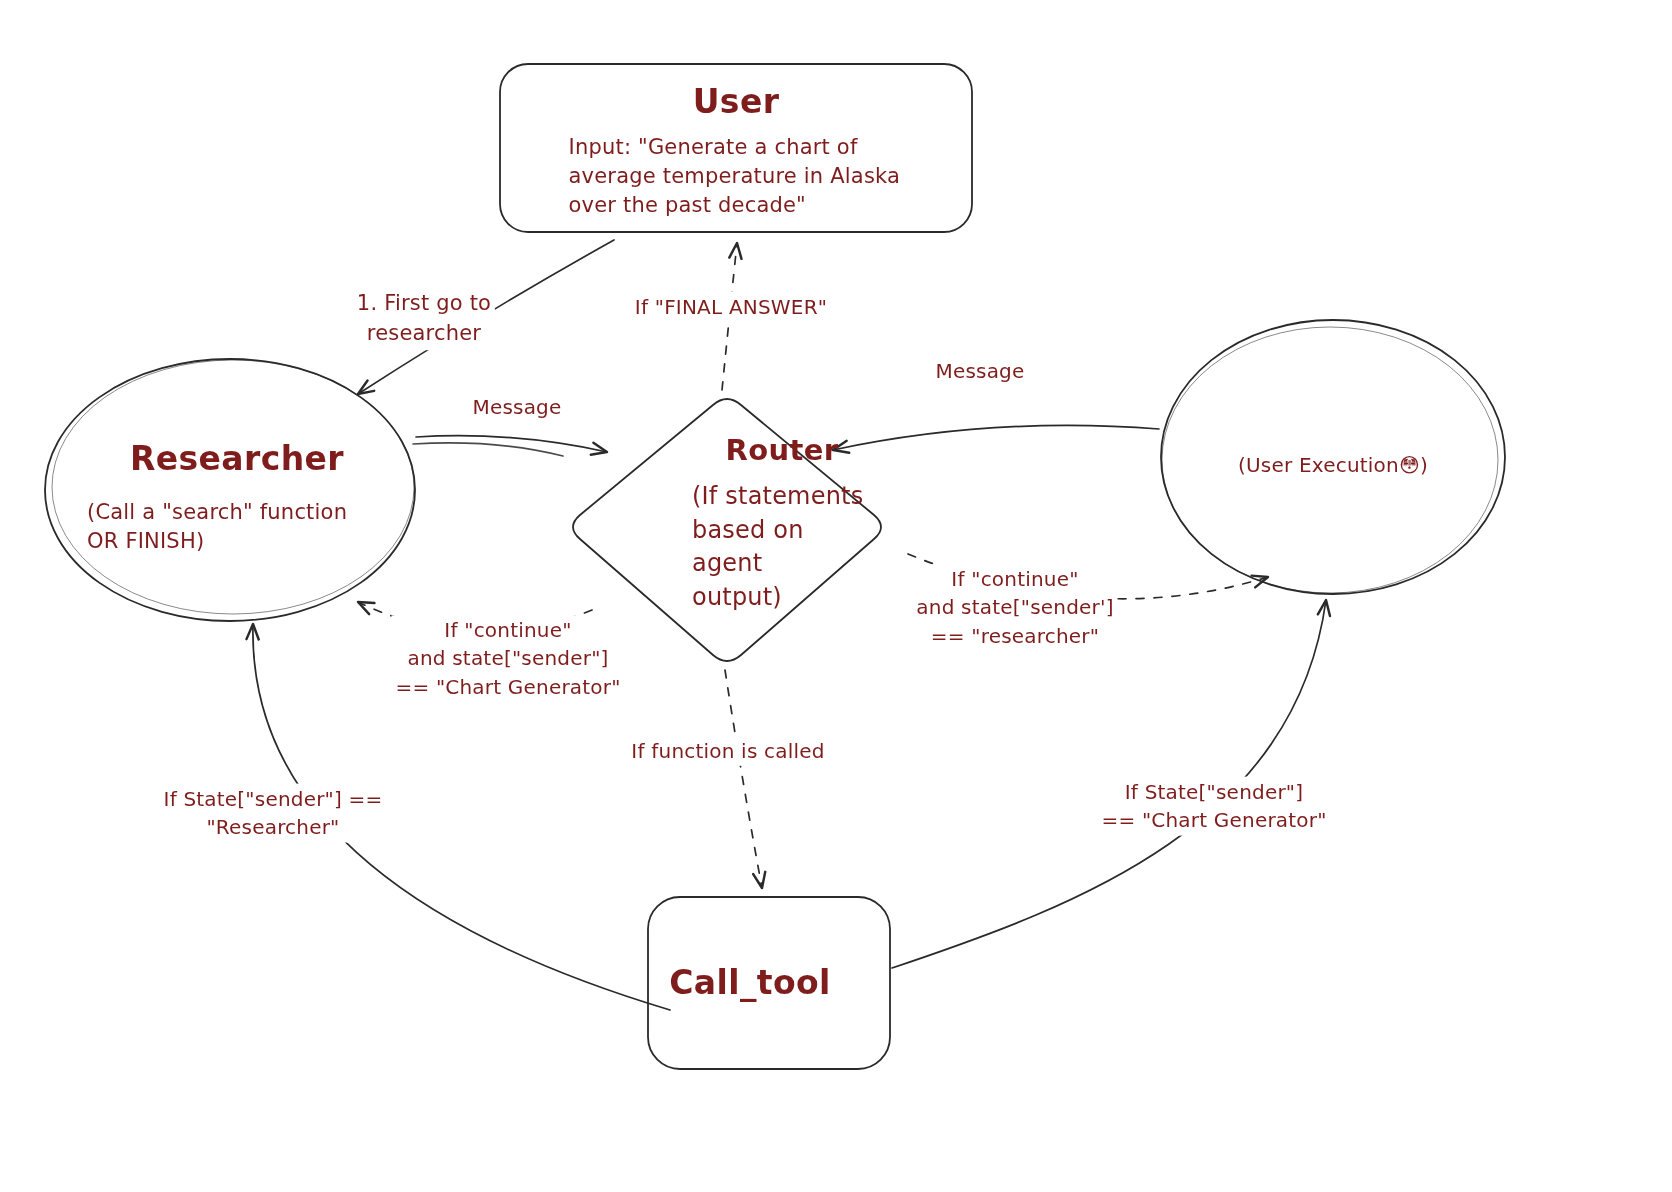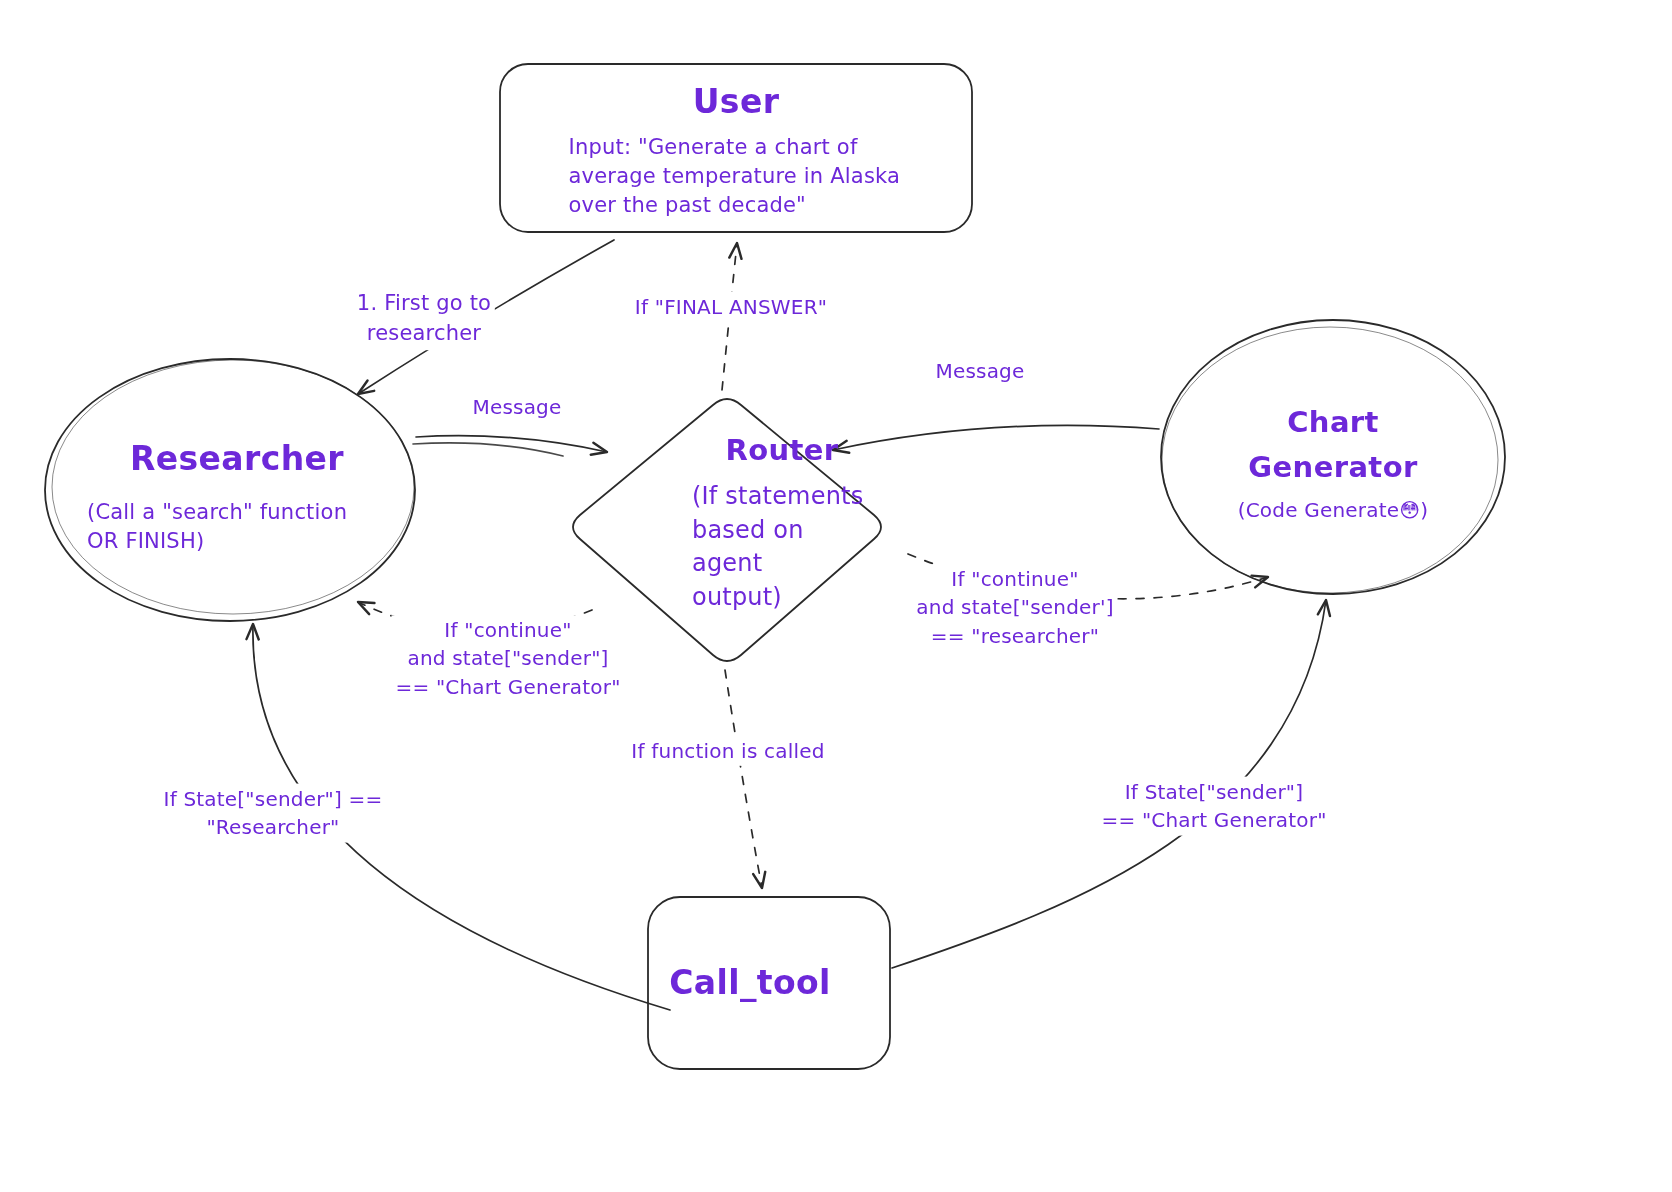--- a/index.html
+++ b/index.html
@@ -2,21 +2,21 @@
 <html><head>
 <meta charset="utf-8">
 <style>
   html,body{margin:0;padding:0;background:#ffffff;}
   .canvas{
     position:relative;
     width:1672px;height:1192px;
     background:#ffffff;
     overflow:hidden;
     font-family:"DejaVu Sans","Liberation Sans",sans-serif;
-    color:#6d28d9;
+    color:#7f1d1d;
   }
   .canvas svg{position:absolute;left:0;top:0;}
   .node-text{
     position:absolute;
     transform:translate(-50%,-50%);
     display:flex;flex-direction:column;align-items:center;
     text-align:center;
     pointer-events:none;
   }
   .node-title{
@@ -108,23 +108,21 @@
   </div>
 
   <div class="node-text" style="left:737px;top:523px;margin-left:45px;">
     <div class="node-title t31">Router</div>
     <div class="node-body left" style="font-size:24px;width:180px;margin-top:10px;">(If statements
 based on agent
 output)</div>
   </div>
 
   <div class="node-text" style="left:1333px;top:462px;">
-    <div class="node-title t31" style="line-height:1.55;">Chart
-Generator</div>
-    <div class="node-body" style="font-size:20px;margin-top:6px;">(Code Generate😳)</div>
+    <div class="node-body" style="font-size:20px;margin-top:6px;">(User Execution😳)</div>
   </div>
 
   <div class="node-text" style="left:750px;top:983px;justify-content:center;">
     <div class="node-title t34">Call_tool</div>
   </div>
 
   <div class="edge-label" style="left:424px;top:319px;font-size:21px;">1. First go to
 researcher</div>
 
   <div class="edge-label" style="left:731px;top:307px;">If "FINAL ANSWER"</div>

